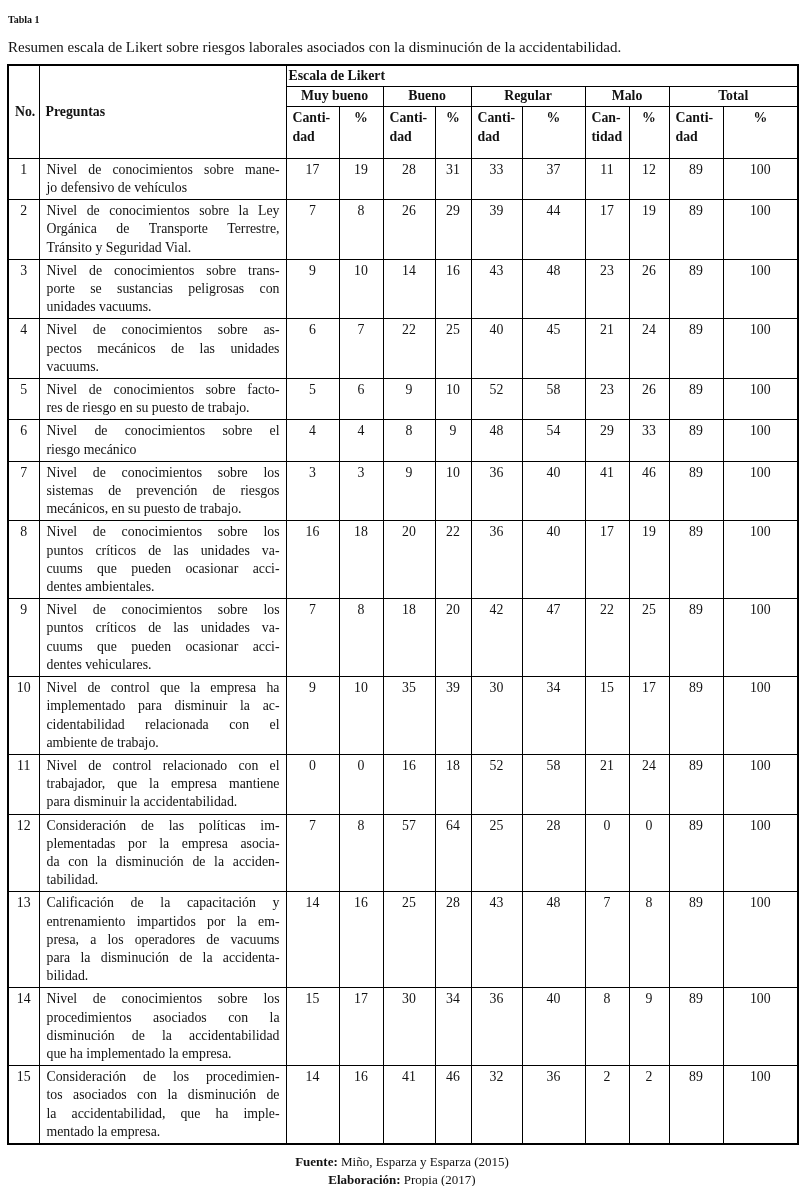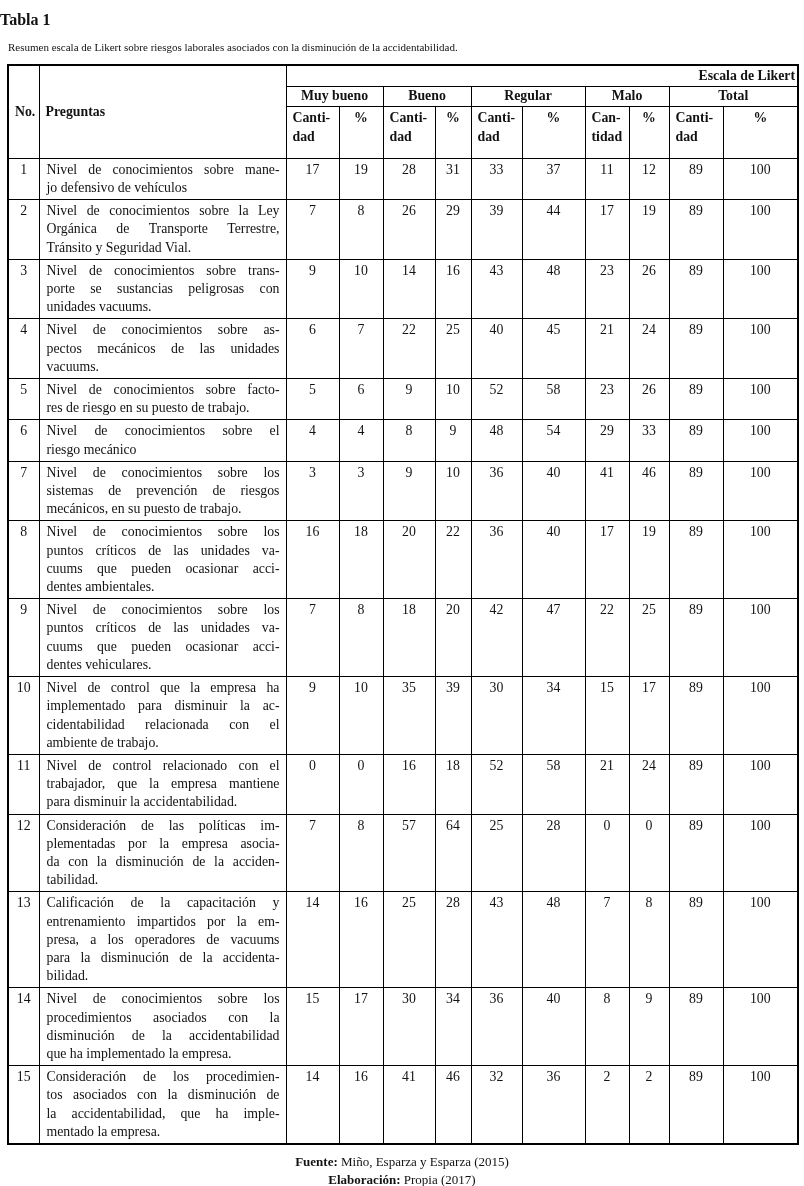--- a/index.html
+++ b/index.html
@@ -6,43 +6,43 @@
   html, body { background: #ffffff; }
   body {
     width: 804px; height: 1186px;
     color: #121212;
     font-family: "Liberation Serif", "DejaVu Serif", serif;
     overflow: hidden;
   }
   .page { padding-top: 10px; }
   .doc-title {
     font-weight: bold;
-    font-size: 16px;
+    font-size: 10px;
     line-height: 19px;
-    margin-left: 0;
+    margin-left: 8px;
   }
   .doc-caption {
-    font-size: 11px;
+    font-size: 15px;
     line-height: 19px;
     margin: 9px 0 0 8px;
   }
   table.likert {
     border-collapse: collapse;
     table-layout: fixed;
     width: 790px;
     margin: 7px 0 0 7px;
     border: 2px solid #000;
   }
   table.likert th, table.likert td {
     border: 1px solid #000;
     font-size: 13.8px;
     line-height: 18.2px;
   }
   thead th { font-weight: bold; }
-  .th-scale { text-align: right; padding: 1px 2px; height: 21px; }
+  .th-scale { text-align: left; padding: 1px 2px; height: 21px; }
   .th-group { text-align: center; padding: 0 2px 1px; height: 20px; }
   .th-sub {
     vertical-align: top;
     text-align: left;
     padding: 2px 2px 12px 6px;
     white-space: pre-line;
     height: 45px;
   }
   .th-sub.pct { text-align: center; padding-left: 2px; }
   .th-corner {

